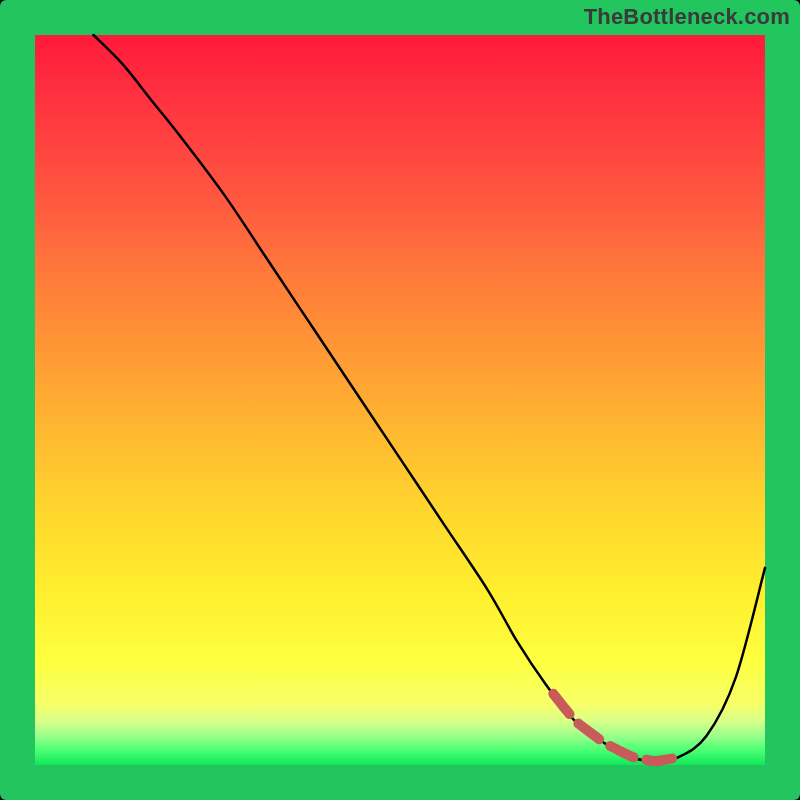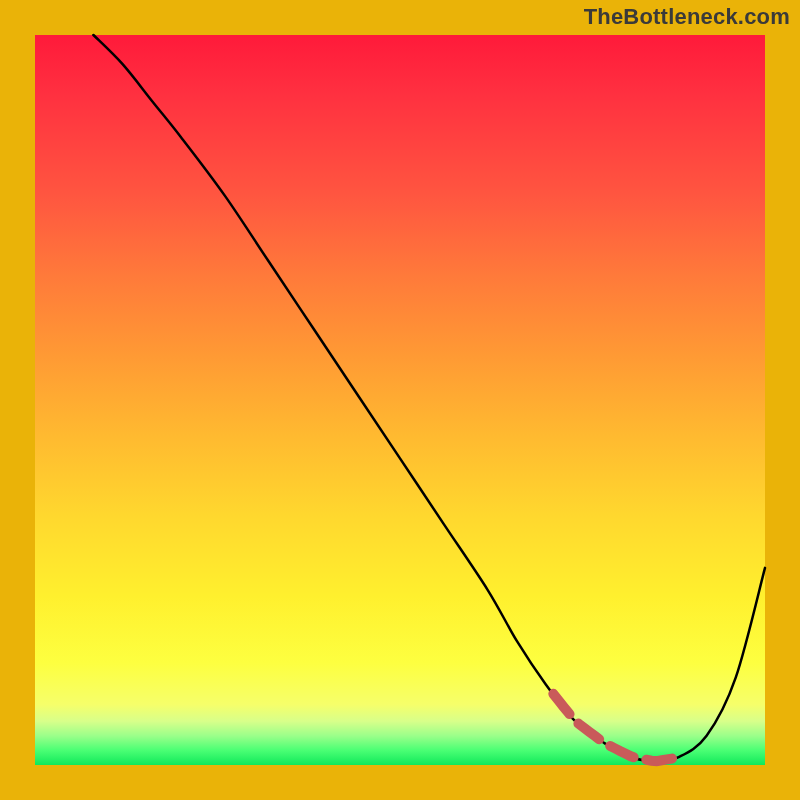--- a/index.html
+++ b/index.html
@@ -1,21 +1,22 @@
 <!DOCTYPE html>
 <html><head>
 <meta charset="utf-8">
 <style>
   * { margin: 0; padding: 0; box-sizing: border-box; }
   html, body { width: 800px; height: 800px; background: #000; overflow: hidden; }
   .canvas {
     position: relative;
     width: 800px;
     height: 800px;
-    background: #eab308;
+    background: #22c55e;
+    border-radius: 6px;
   }
   .watermark {
     position: absolute;
     top: 4px;
     right: 10px;
     font-family: Arial, Helvetica, sans-serif;
     font-size: 22px;
     font-weight: bold;
     color: #3a3a3a;
     letter-spacing: 0.2px;

